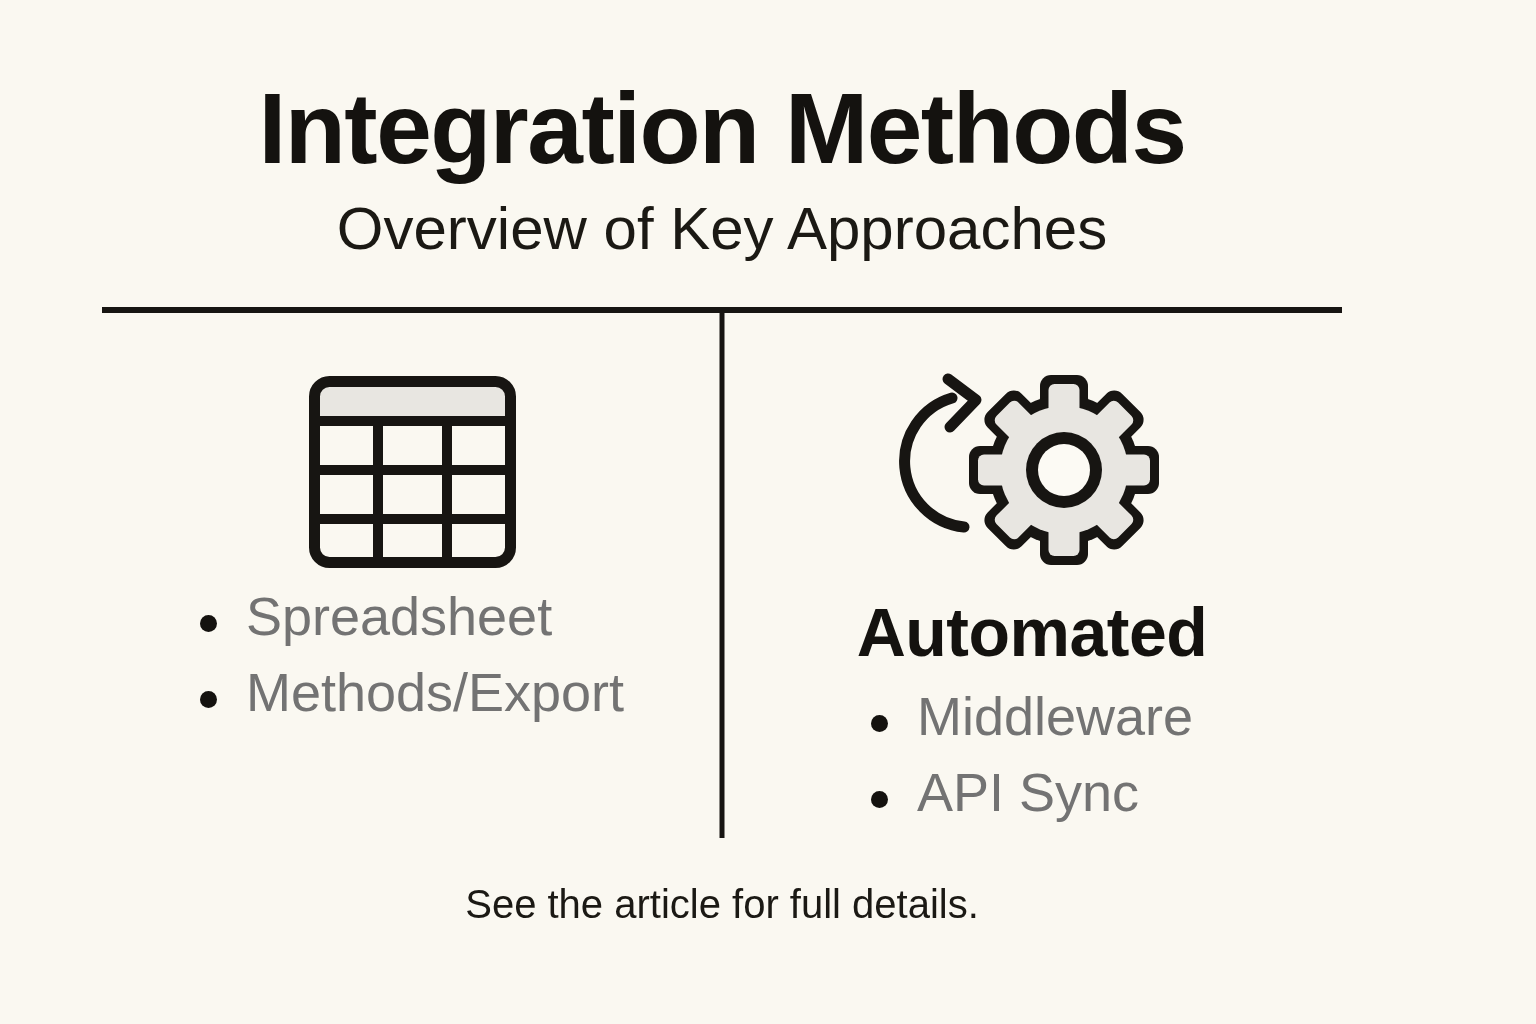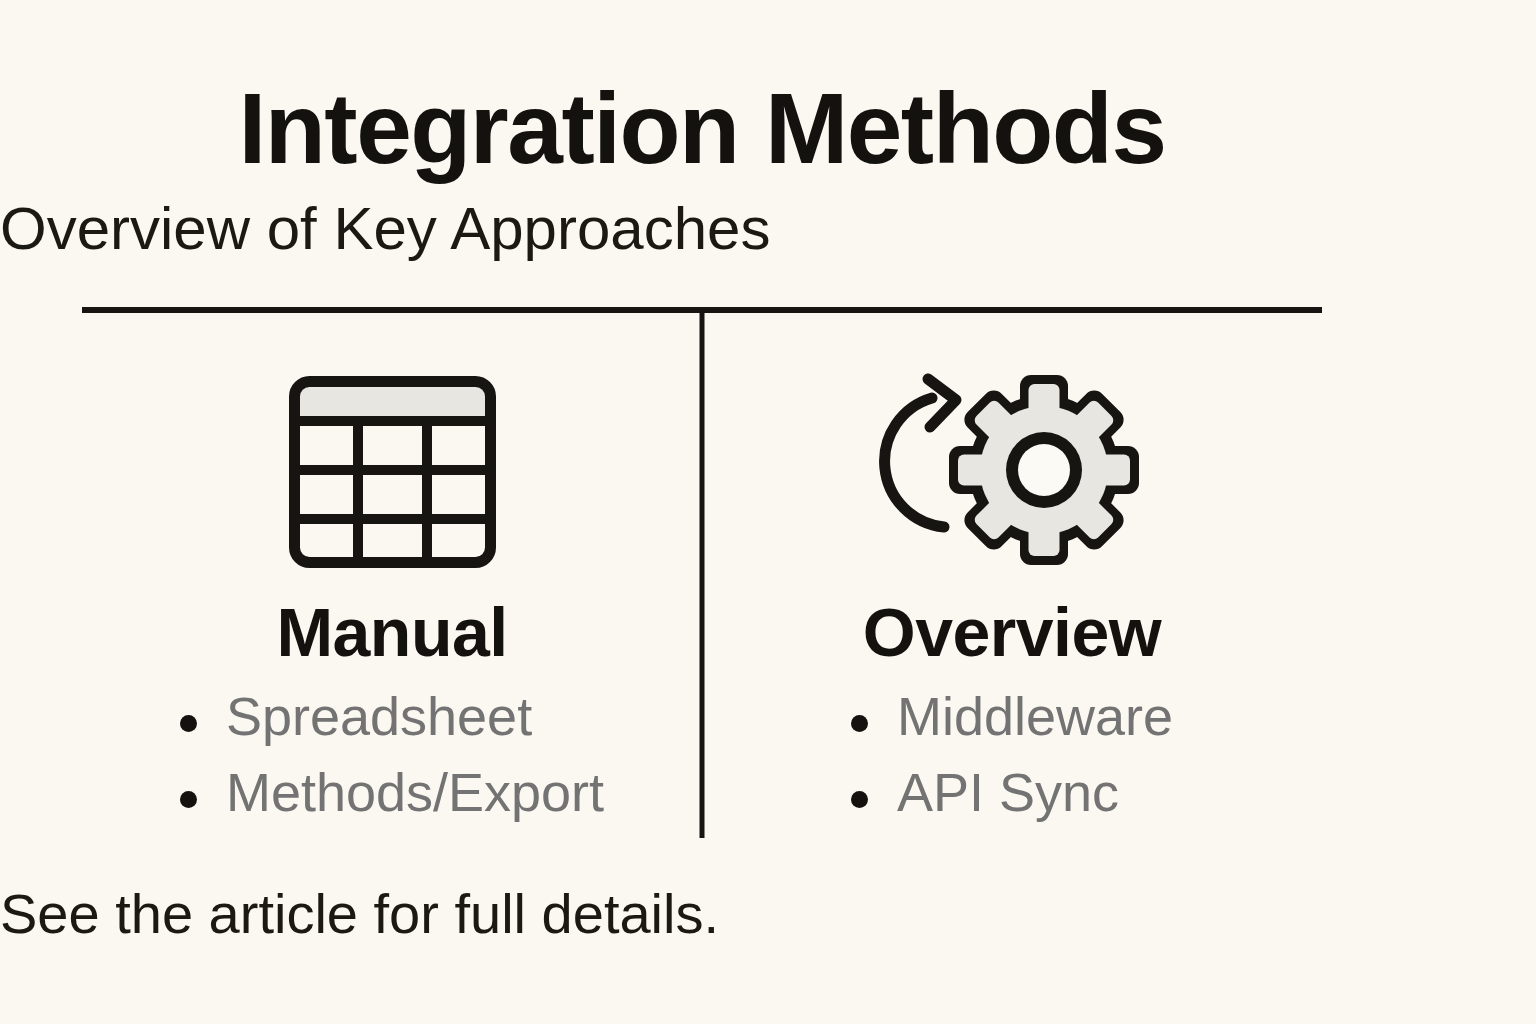--- a/index.html
+++ b/index.html
@@ -3,33 +3,34 @@
 <meta charset="utf-8">
 <style>
   html, body { margin: 0; padding: 0; }
   body {
     width: 1536px; height: 1024px;
     background: #FAF8F1;
     font-family: "Liberation Sans", sans-serif;
     color: #171512;
     overflow: hidden;
   }
-  .page { width: 1404px; height: 1024px; position: relative; }
+  .page { width: 1404px; height: 1024px; position: relative; padding-left: 20px; }
 
   .title {
     padding-top: 72px;
     text-align: center;
     font-size: 100px;
     font-weight: 700;
     letter-spacing: -1.5px;
     line-height: 1.12;
     color: #14120f;
   }
   .subtitle {
     margin-top: 10px;
+    text-align: center;
     font-size: 60px;
     font-weight: 400;
     line-height: 1.15;
     color: #1b1914;
   }
 
   .divider-h {
     margin: 44px auto 0 auto;
     width: 1240px;
     height: 6px;
@@ -91,22 +92,22 @@
     left: 0;
     top: 0.67em;
     width: 17px;
     height: 17px;
     border-radius: 50%;
     background: #14120f;
   }
 
   .footer {
     margin-top: 37px;
-    text-align: left;
-    font-size: 56px;
+    text-align: center;
+    font-size: 40px;
     font-weight: 400;
     line-height: 1.2;
     color: #1b1914;
   }
 
   svg .stroke { stroke: #171512; fill: none; }
 </style>
 </head>
 <body>
 
@@ -124,21 +125,20 @@
       <div class="icon-box">
         <svg width="207" height="192" viewBox="0 0 207 192">
 
           <path d="M 11 45 V 22 Q 11 11 22 11 H 185 Q 196 11 196 22 V 45 Z" fill="#E8E6E1" stroke="none"></path>
 
           <rect class="stroke" x="5.5" y="5.5" width="196" height="181" rx="15" stroke-width="11"></rect>
 
           <path class="stroke" stroke-width="10" d="M 5 45 H 202 M 5 94 H 202 M 5 143 H 202 M 69 45 V 187 M 138 45 V 187"></path>
         </svg>
       </div>
-      <div class="col-heading">Manual</div>
       <ul class="col-list">
         <li>Spreadsheet</li>
         <li>Methods/Export</li>
       </ul>
     </div>
 
     <div class="column">
       <div class="icon-box">
         <svg width="272" height="202" viewBox="-6 -2 272 202">
 
@@ -166,21 +166,21 @@
             <rect x="146.5" y="11" width="31" height="52" rx="6" transform="rotate(225 162 97)"></rect>
             <rect x="146.5" y="11" width="31" height="52" rx="6" transform="rotate(270 162 97)"></rect>
             <rect x="146.5" y="11" width="31" height="52" rx="6" transform="rotate(315 162 97)"></rect>
             <circle cx="162" cy="97" r="64"></circle>
           </g>
 
           <circle cx="162" cy="97" r="38" fill="#171512"></circle>
           <circle cx="162" cy="97" r="26" fill="#FCFAF4"></circle>
         </svg>
       </div>
-      <div class="col-heading">Overview</div>
+      <div class="col-heading">Automated</div>
       <ul class="col-list">
         <li>Middleware</li>
         <li>API Sync</li>
       </ul>
     </div>
   </div>
 
   <div class="footer">See the article for full details.</div>
 
 </div>

